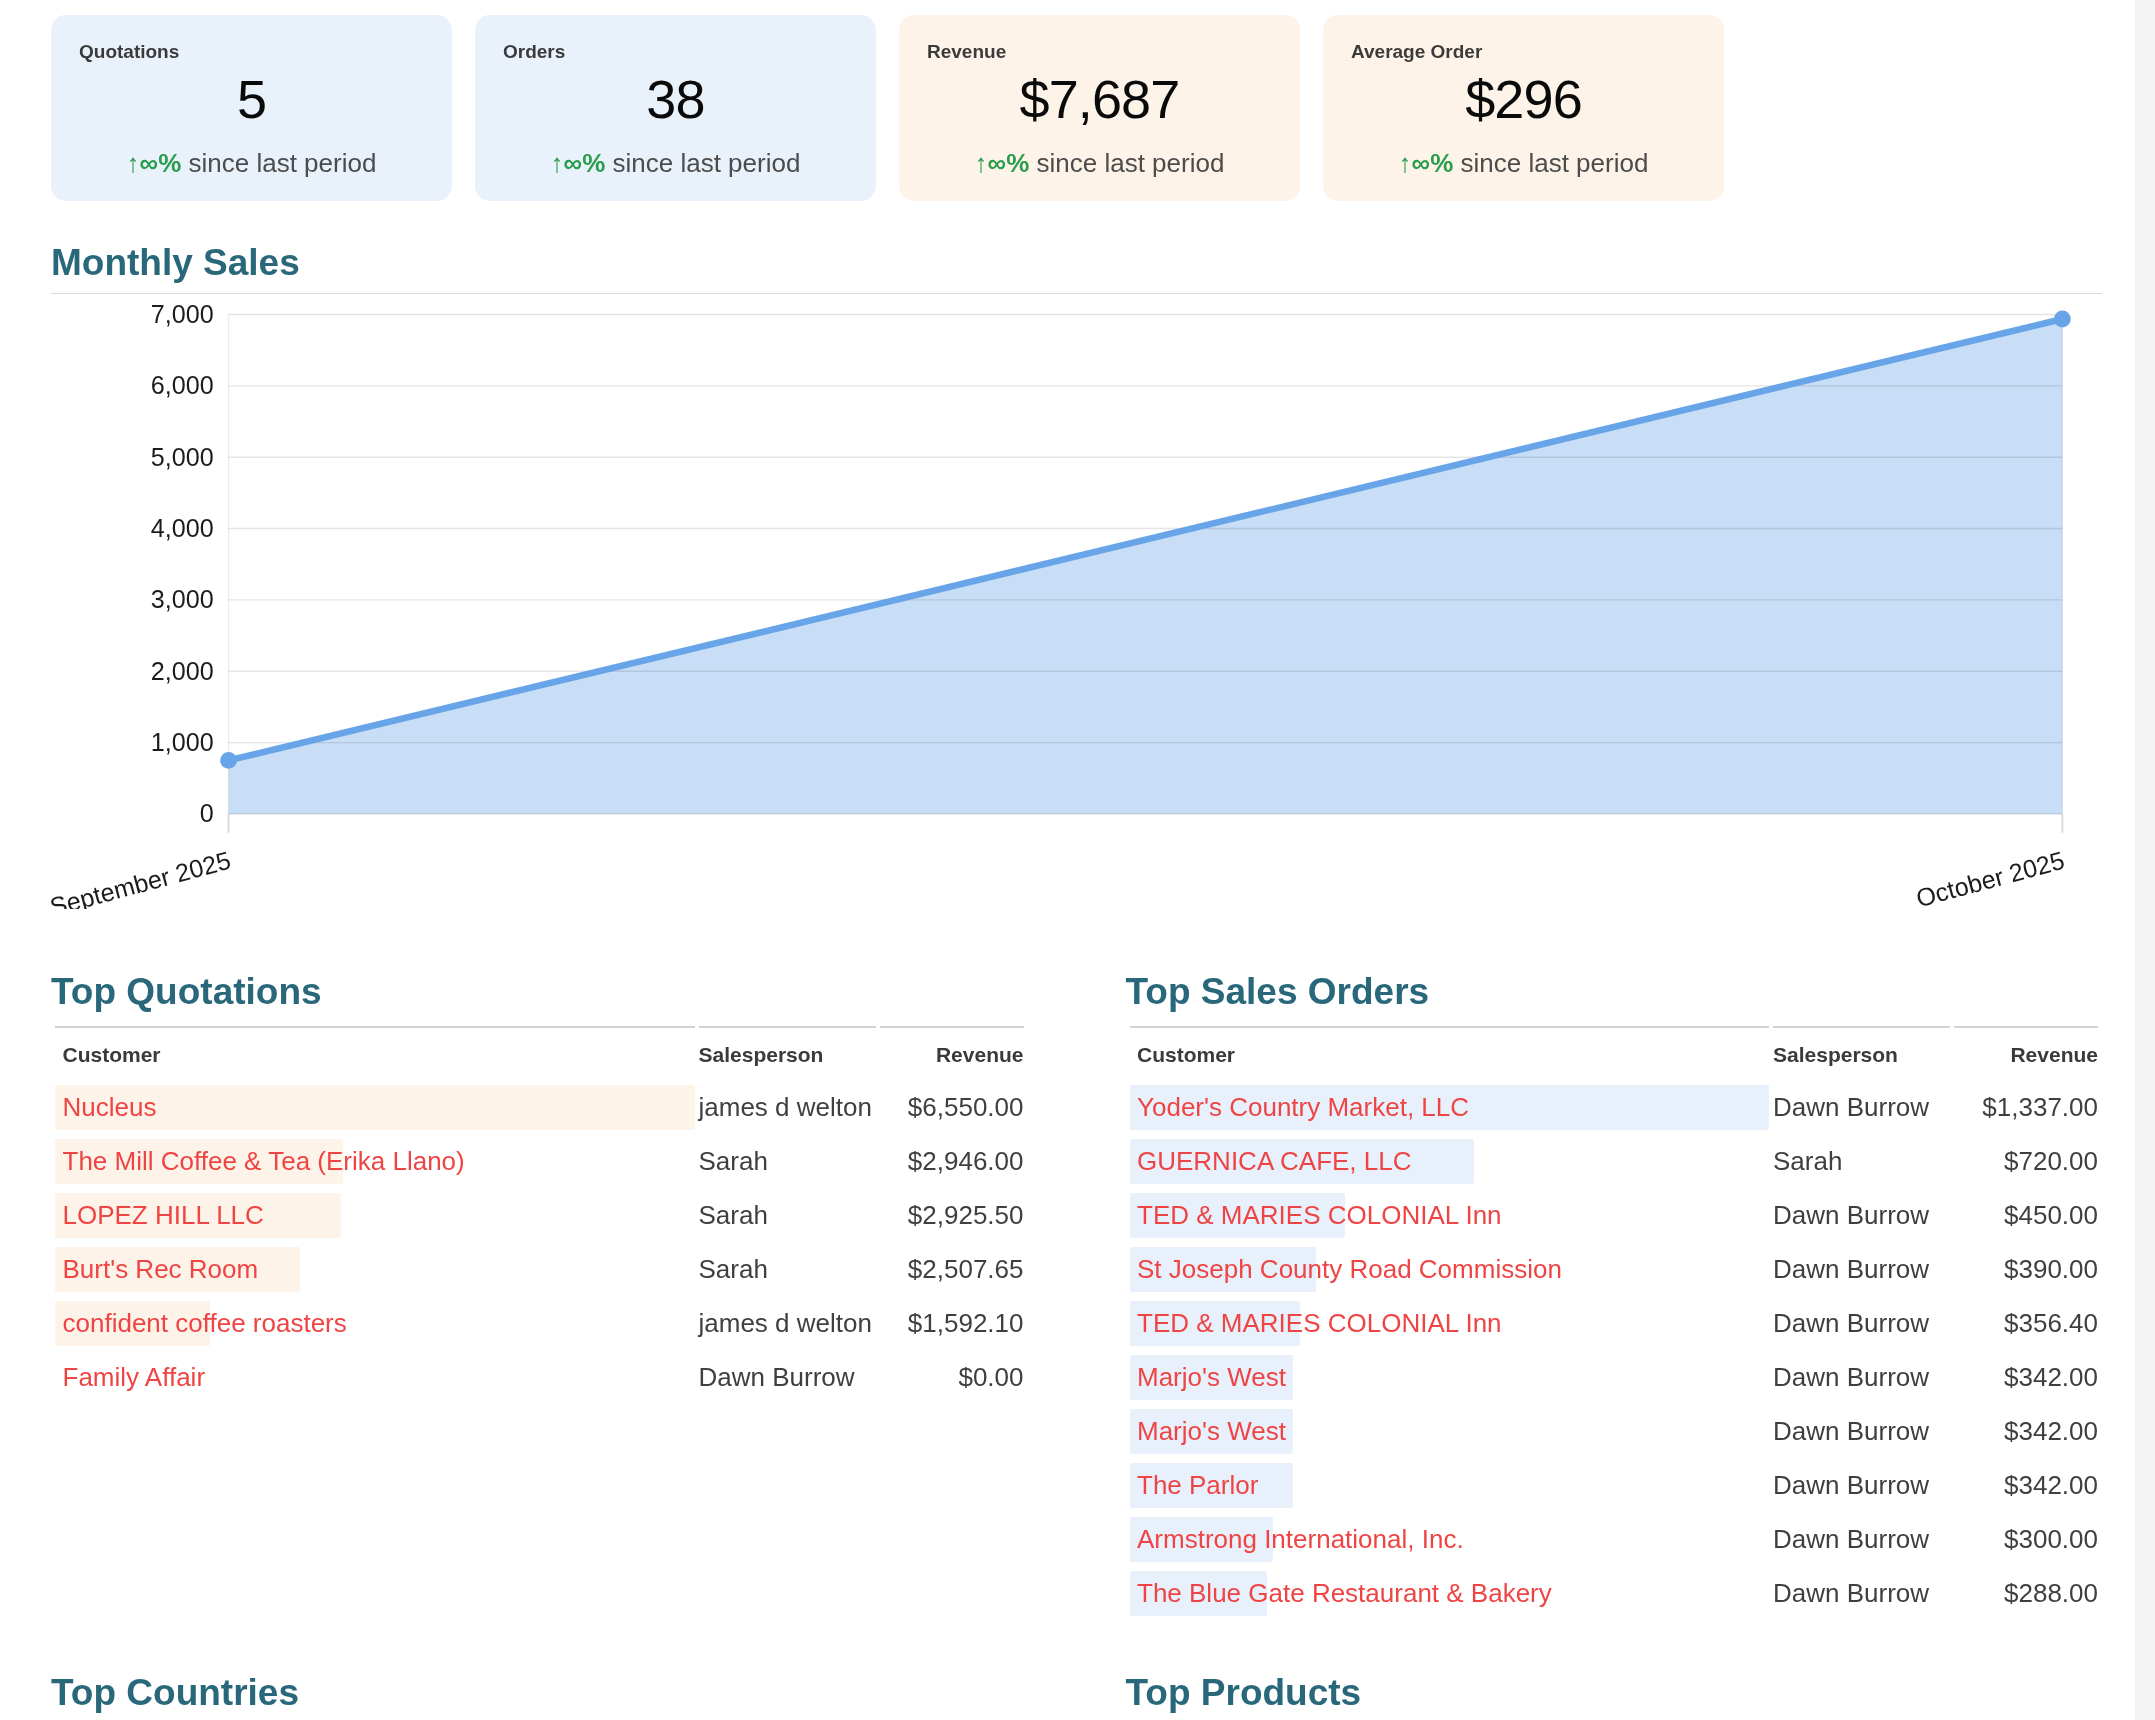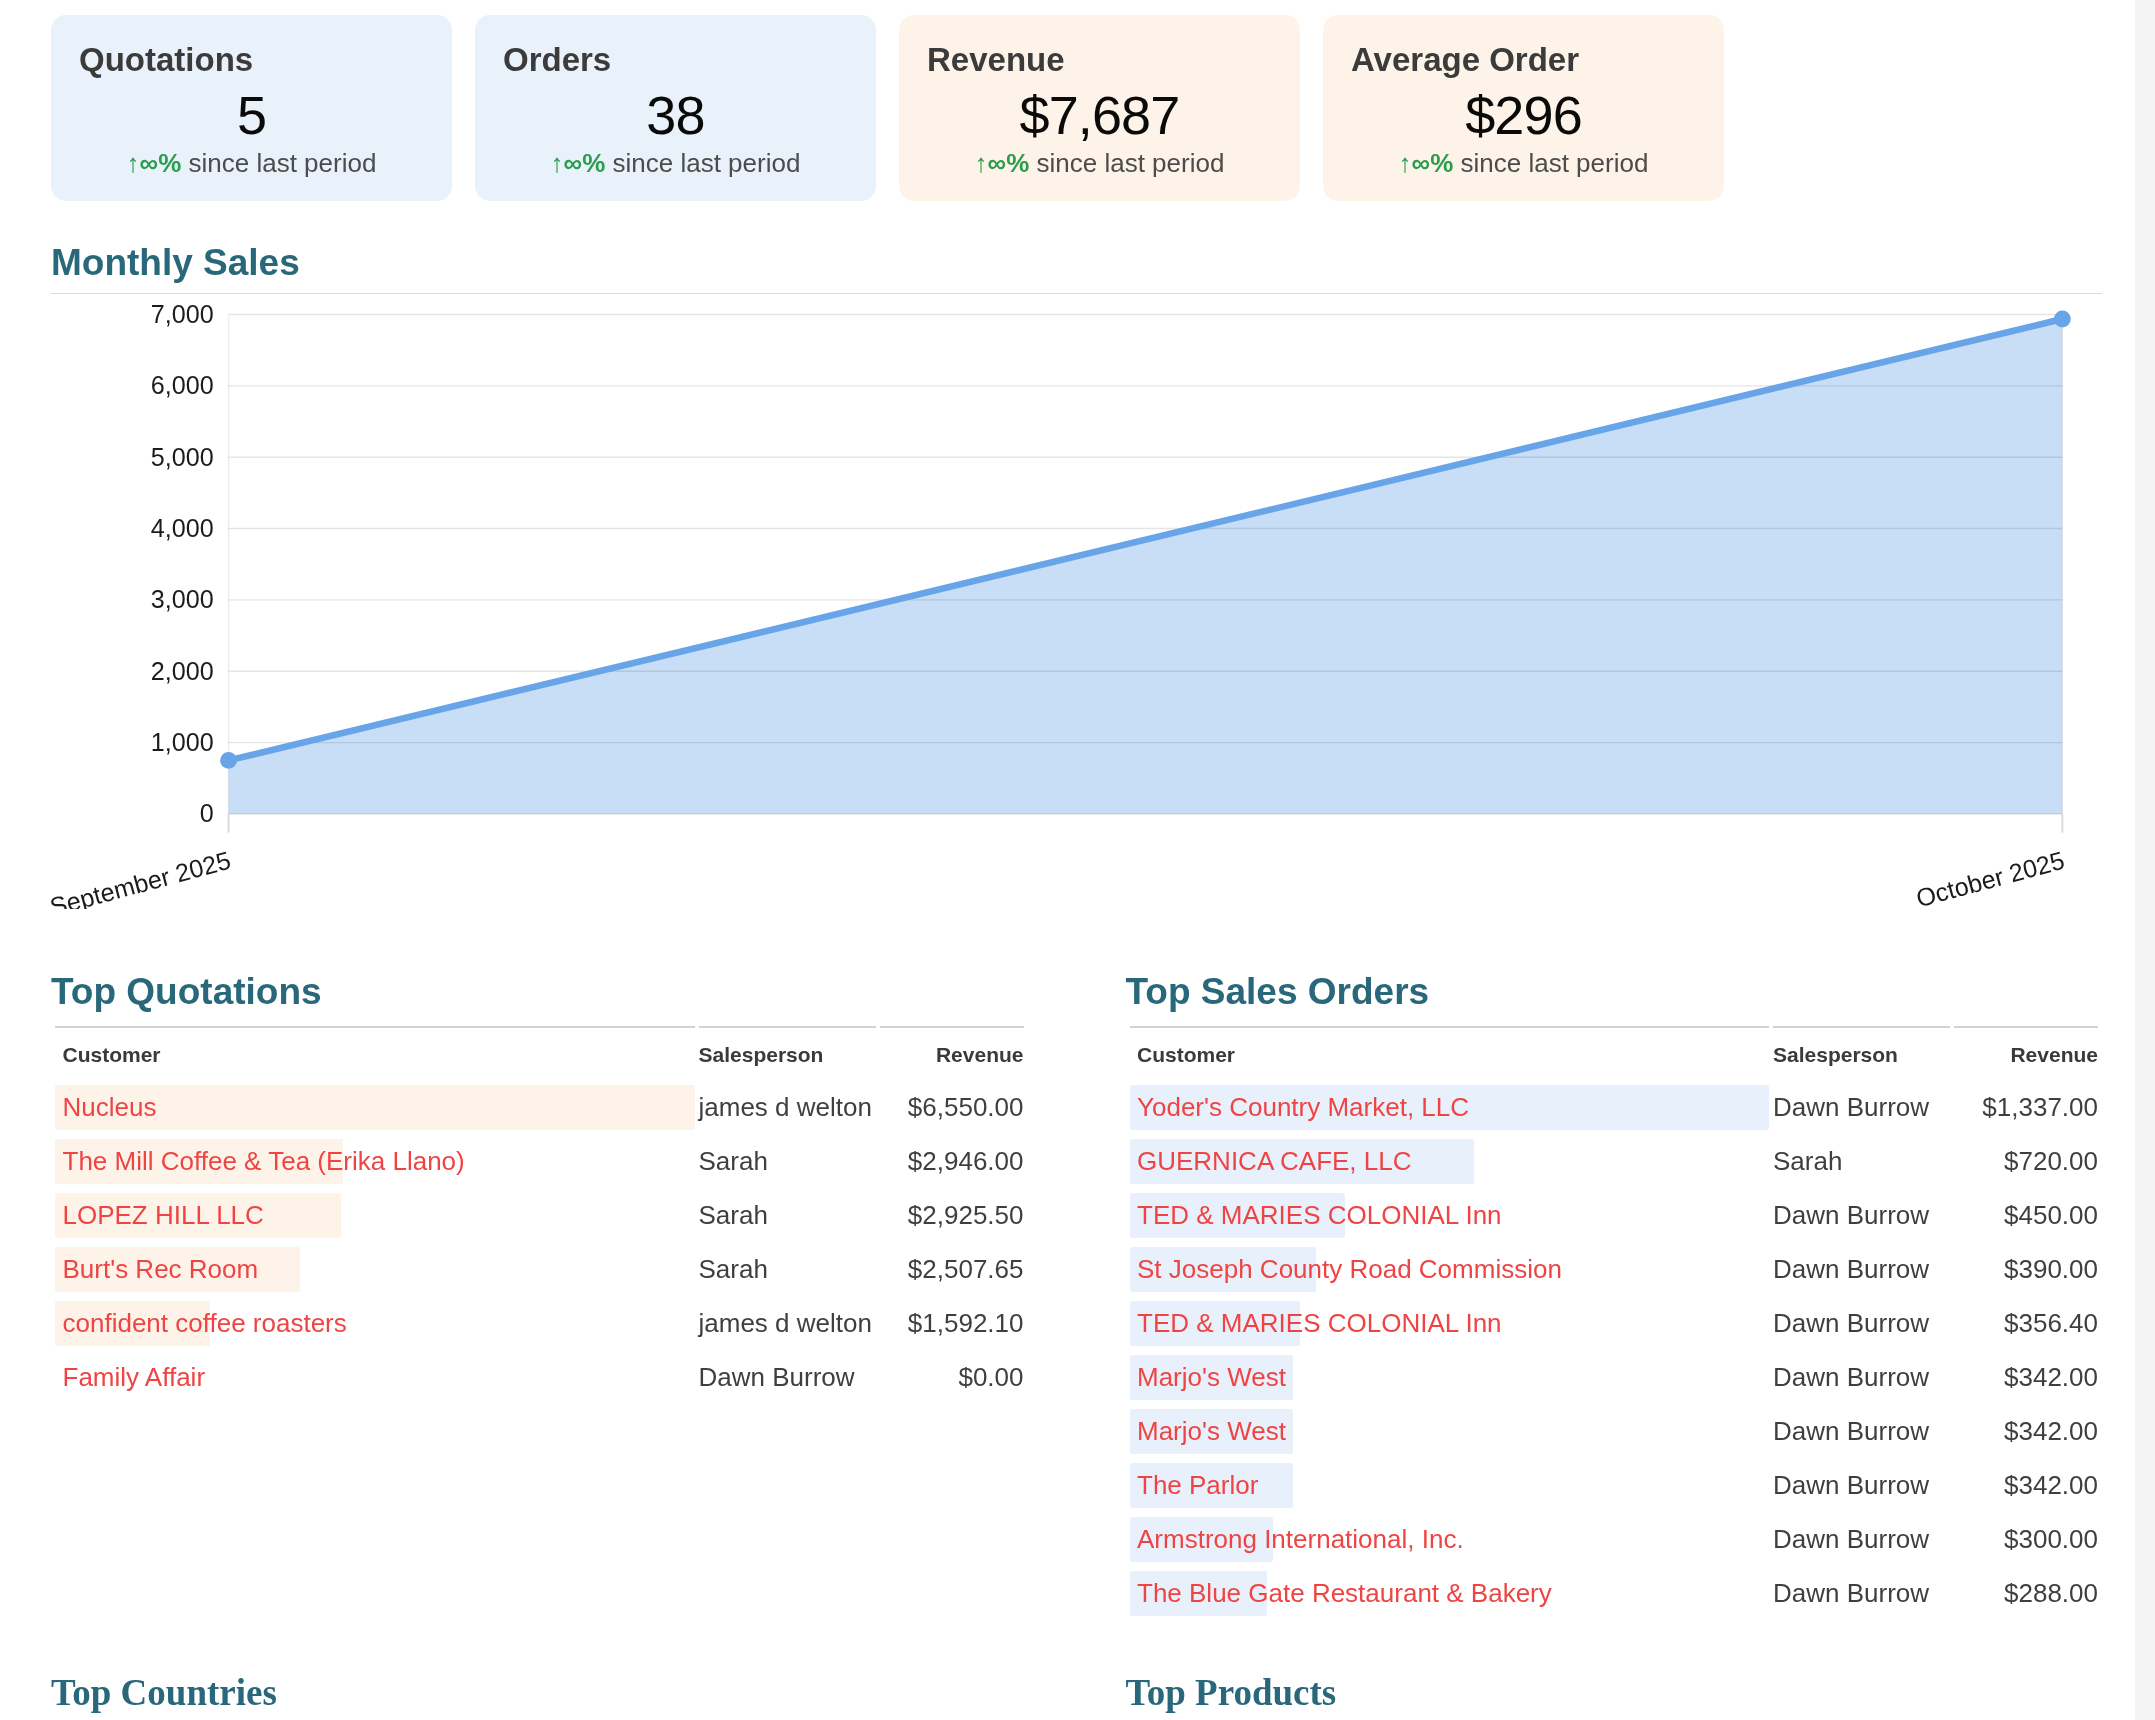--- a/index.html
+++ b/index.html
@@ -19,21 +19,21 @@
   .content{ padding:15px 53px 0 51px; }
 
   
   .cards{ display:flex; gap:23px; }
   .card{
     width:401px; height:186px; border-radius:15px;
     padding:26px 28px 22.4px; display:flex; flex-direction:column;
   }
   .card.blue{ background:#e9f1fb; }
   .card.cream{ background:#fdf3e8; }
-  .card-label{ font-size:33px; font-weight:bold; color:#3b3b3b; }
+  .card-label{ font-size:19px; font-weight:bold; color:#3b3b3b; }
   .card-value{
     font-size:54px; color:#0a0a0a; text-align:center;
     margin-top:7.5px; letter-spacing:-0.9px; line-height:1.05;
   }
   .card-change{ font-size:26px; text-align:center; margin-top:auto; color:#4c4c4c; }
   .card-change .up{ color:#2b9e4e; font-weight:bold; }
 
   
   h2.section-title{
     font-size:37px; line-height:43px; font-weight:bold;
@@ -74,21 +74,21 @@
     border-radius:1.9px;
   }
   a.customer-link{
     position:relative; z-index:1;
     color:#ef4444; text-decoration:none;
     padding-left:7.5px; display:inline-block;
   }
 
   
   .bottom-row{ display:flex; gap:98px; margin-top:51px; }
-  .bottom-section{ width:984px;font-family:Liberation Serif, serif; }
+  .bottom-section{ width:984px; }
 </style>
 </head>
 <body>
 
 <div class="content">
 
   <div class="cards">
     <div class="card blue">
       <div class="card-label">Quotations</div>
       <div class="card-value">5</div>

